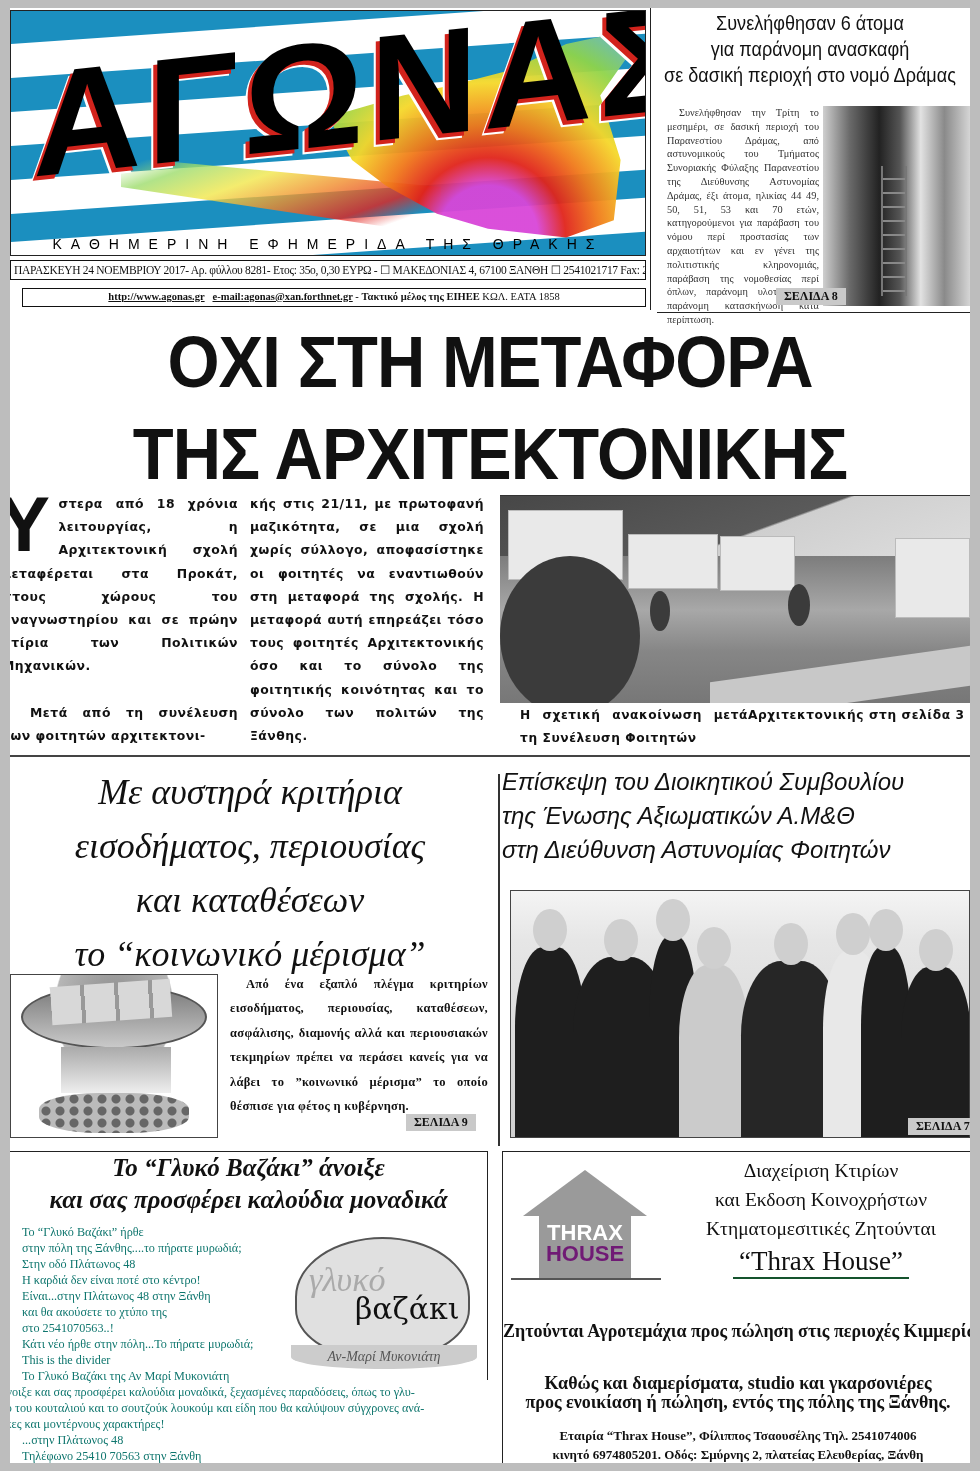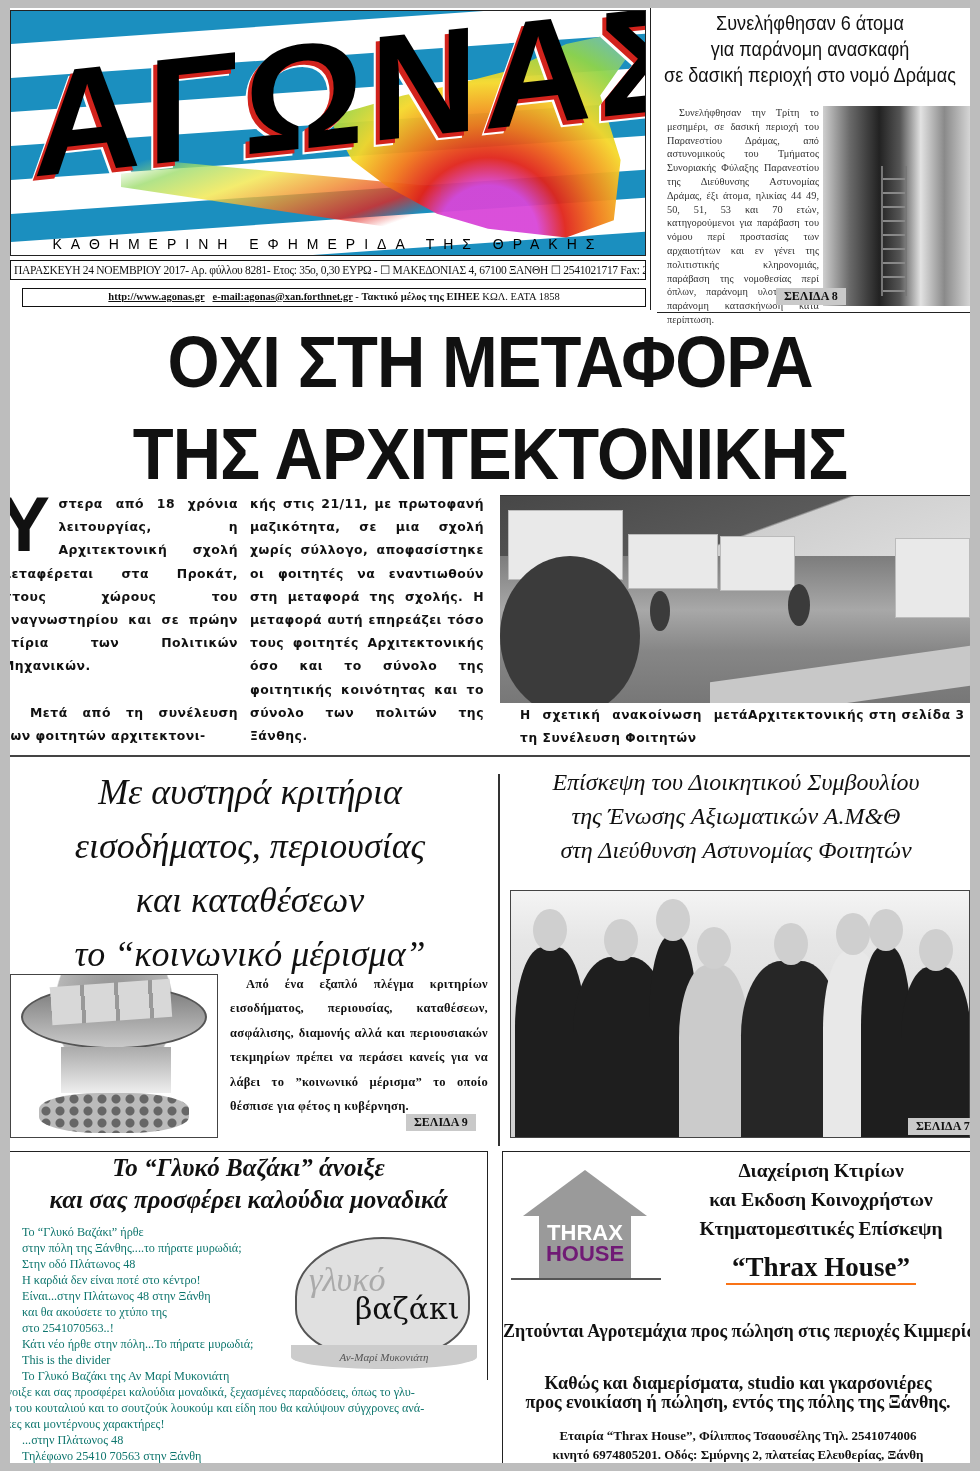--- a/index.html
+++ b/index.html
@@ -38,43 +38,43 @@
 
 .sd-head{position:absolute;left:0;top:757px;width:480px;text-align:center;font-family:"Liberation Serif",serif;font-style:italic;font-size:36px;line-height:54px}
 .sd-img{position:absolute;left:0;top:966px;width:208px;height:164px;border:1px solid #444;background:radial-gradient(ellipse at 50% 20%,#8a8a8a 0,#b6b6b6 40%,#fff 41%),#fff}
 .sd-img .bowl{position:absolute;left:10px;top:10px;width:186px;height:64px;border-radius:50%;background:linear-gradient(180deg,#7a7a7a,#c9c9c9);border:2px solid #555}
 .sd-img .cash{position:absolute;left:40px;top:8px;width:120px;height:38px;background:repeating-linear-gradient(90deg,#d8d8d8 0 30px,#999 30px 34px);transform:rotate(-4deg)}
 .sd-img .base{position:absolute;left:50px;top:72px;width:110px;height:46px;background:linear-gradient(180deg,#aaa,#eee)}
 .sd-img .coins{position:absolute;left:28px;top:118px;width:150px;height:40px;border-radius:40%;background:radial-gradient(circle,#666 0 4px,#bbb 5px 9px) 0 0/14px 12px}
 .sd-body{position:absolute;left:220px;top:964px;width:258px;font-family:"Liberation Serif",serif;font-weight:bold;font-size:12.5px;line-height:24.4px;text-align:justify;letter-spacing:.3px}
 .vrule{position:absolute;width:1.5px;background:#333}
 
-.pv-head{position:absolute;left:492px;top:757px;width:468px;text-align:center;font-family:Liberation Serif, serif;font-style:italic;font-size:24px;line-height:34px;white-space:nowrap}
+.pv-head{position:absolute;left:492px;top:757px;width:468px;font-family:Liberation Sans, sans-serif;font-style:italic;font-size:24px;line-height:34px;white-space:nowrap}
 .pv-photo{position:absolute;left:500px;top:882px;width:460px;height:248px;border:1px solid #444;background:linear-gradient(180deg,#f4f4f4 0,#e6e6e6 20%,#d0d0d0 100%);overflow:hidden}
 .person{position:absolute;bottom:-10px;background:#1e1e1e;border-radius:40% 40% 6px 6px}
 .person .head{position:absolute;left:50%;top:-38px;width:34px;height:42px;margin-left:-17px;background:#cfcfcf;border-radius:50%}
 
 .gb-box{position:absolute;left:0;top:1143px;width:478px;height:229px;border-top:1.5px solid #222;border-right:1.5px solid #222}
 .gb-head{font-family:"Liberation Serif",serif;font-style:italic;font-weight:bold;font-size:25px;line-height:32px;text-align:center;white-space:nowrap}
 .gb-lines{position:absolute;left:12px;top:72px;font-size:12.2px;line-height:16px;color:#0f766e}
 .gb-lines div{white-space:nowrap}
 .gb-lines .cut{margin-left:-22px}
 .gb-logo{position:absolute;left:285px;top:85px;width:175px;height:120px;border:2px solid #555;border-radius:50% 50% 40% 40%;background:#e0e0e0}
 .gb-logo .l1{position:absolute;left:12px;top:22px;font-style:italic;font-size:34px;color:#aaa}
 .gb-logo .l2{position:absolute;left:58px;top:52px;font-family:"DejaVu Serif",serif;font-size:30px;color:#111}
-.gb-logo .ribbon{position:absolute;left:-6px;bottom:-14px;width:186px;height:24px;background:#ccc;border-radius:0 0 50% 50%;font-style:italic;font-size:11px;text-align:center;line-height:24px;color:#555}
+.gb-logo .ribbon{position:absolute;left:-6px;bottom:-14px;width:186px;height:24px;background:#ccc;border-radius:0 0 50% 50%;font-style:italic;font-size:14px;text-align:center;line-height:24px;color:#555}
 
 .th-box{position:absolute;left:492px;top:1143px;width:468px;height:312px;border-left:1.5px solid #222;border-top:1.5px solid #222}
 .th-logo{position:absolute;left:8px;top:18px;width:150px;height:112px}
 .th-roof{position:absolute;left:12px;top:0;width:0;height:0;border-left:62px solid transparent;border-right:62px solid transparent;border-bottom:46px solid #9a9a9a}
 .th-wall{position:absolute;left:28px;top:44px;width:92px;height:64px;background:#9a9a9a;font-family:"Liberation Sans",sans-serif;font-weight:bold;font-size:22px;line-height:21px;text-align:center;padding-top:8px}
 .th-wall .a{color:#fff}.th-wall .b{color:#701a75}
 .th-base{position:absolute;left:0;top:108px;width:150px;height:1.5px;background:#555}
-.th-title{position:absolute;left:168px;top:4px;width:300px;text-align:center;font-family:"Liberation Serif",serif;font-weight:bold;font-size:19.5px;line-height:29px;white-space:nowrap}
-.th-brand{display:inline-block;font-size:27px;line-height:32px;border-bottom:2px solid #f97316;margin-top:8px;padding:0 6px}
+.th-title{position:absolute;left:168px;top:4px;width:300px;text-align:center;font-family:"Liberation Serif",serif;font-weight:normal;font-size:19.5px;line-height:29px;white-space:nowrap}
+.th-brand{display:inline-block;font-size:27px;line-height:32px;border-bottom:2px solid #14532d;margin-top:2px;padding:0 6px}
 .th-p{position:absolute;left:0;width:470px;text-align:center;font-family:"Liberation Serif",serif;font-weight:bold;font-size:18px;line-height:19px;white-space:nowrap}
 </style>
 </head>
 <body>
 
 <div class="page">
 
   <div class="masthead">
     <div class="mast-stripes">
       <div style="top:10px"></div>
@@ -225,21 +225,21 @@
       <div class="th-roof"></div>
       <div class="th-wall">
         <div class="a">THRAX</div>
         <div class="b">HOUSE</div>
       </div>
       <div class="th-base"></div>
     </div>
     <div class="th-title">
       <div>Διαχείριση Κτιρίων</div>
       <div>και Εκδοση Κοινοχρήστων</div>
-      <div>Κτηματομεσιτικές Επίσκεψη</div>
+      <div>Κτηματομεσιτικές Ζητούνται</div>
       <div class="th-brand">“Thrax House”</div>
     </div>
     <div class="th-p" style="top:170px">
       <div>Ζητούνται Αγροτεμάχια προς πώληση στις περιοχές Κιμμερίων, Ζυγού,</div>
     </div>
     <div class="th-p" style="top:222px">
       <div>Καθώς και διαμερίσματα, studio και γκαρσονιέρες</div>
       <div>προς ενοικίαση ή πώληση, εντός της πόλης της Ξάνθης.</div>
     </div>
     <div class="th-p" style="top:274px;font-size:13px">

